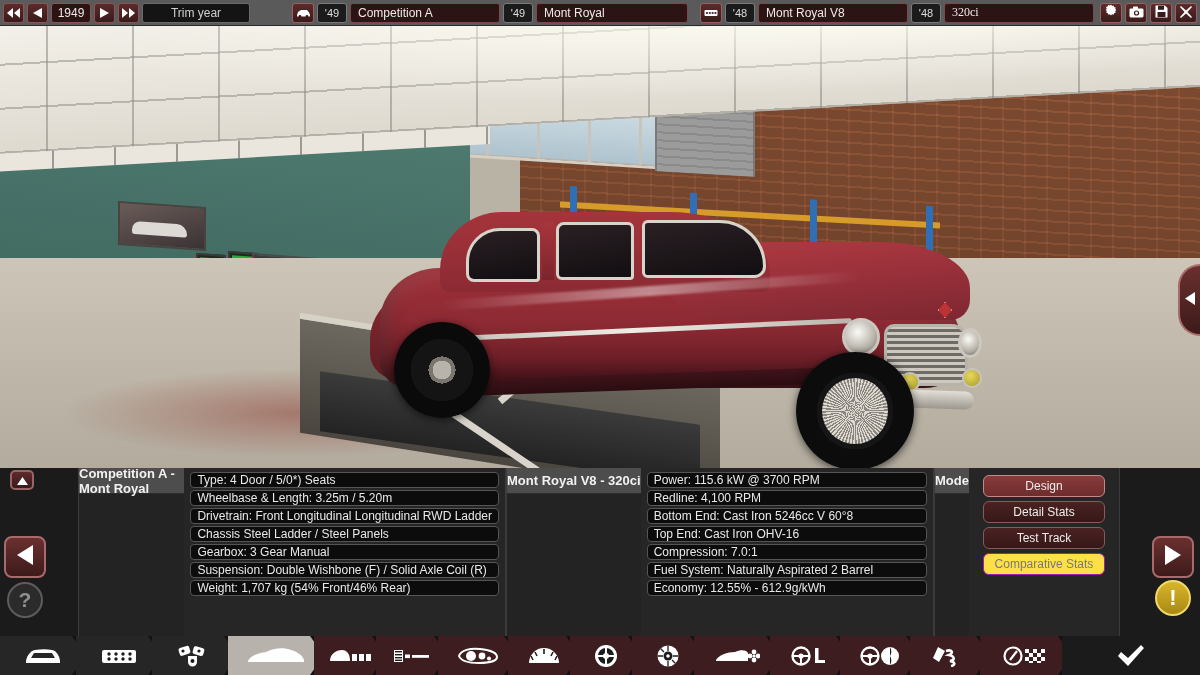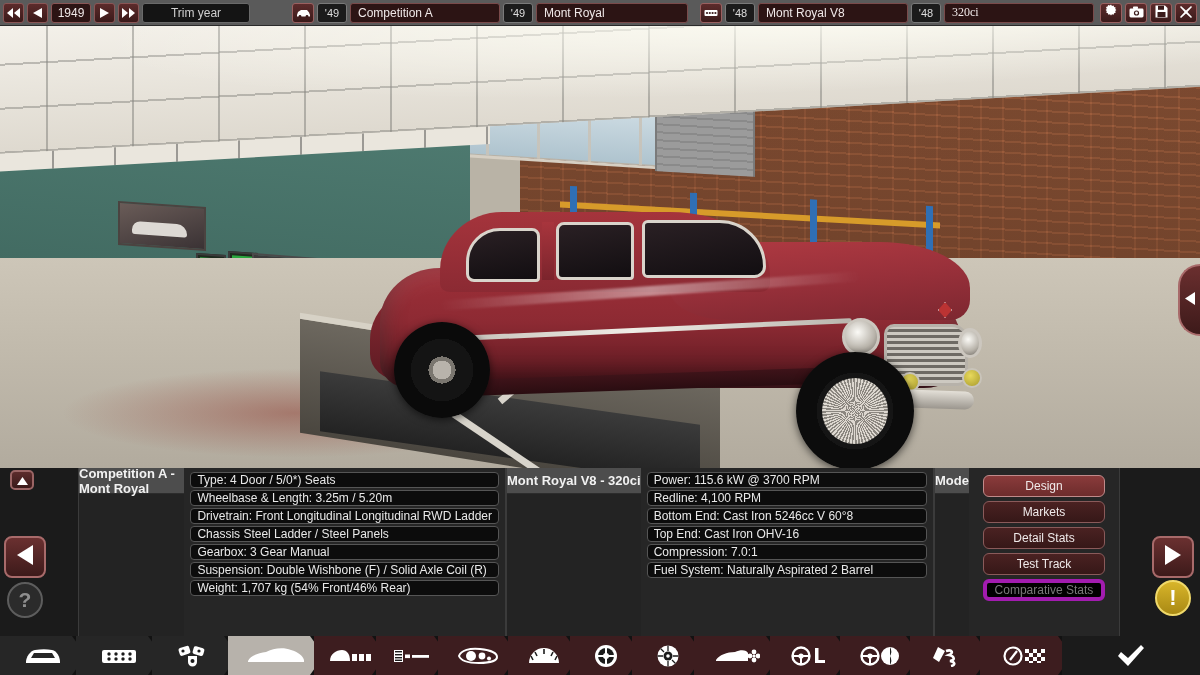--- a/index.html
+++ b/index.html
@@ -218,21 +218,21 @@
   .stat-row { height:16px; margin-bottom:2px; background:#0c0c0c;
     border:1px solid #555; border-radius:4px; color:#e9e9e9; font-size:12px;
     display:flex; align-items:center; padding:0 6px; white-space:nowrap;
     overflow:hidden; }
   .mode-body { flex:1; background:#262626; padding:7px 14px 0 14px;
     display:flex; flex-direction:column; gap:4px; }
   .mode-btn { height:22px; border-radius:6px; font-size:12px; color:#f0eaea;
     display:flex; align-items:center; justify-content:center; cursor:pointer;
     background:linear-gradient(#4a2222,#361818); border:1px solid #8a5a5a; }
   .mode-btn.active { background:linear-gradient(#8a3b3b,#6d2c2c); border-color:#c08a8a; }
-  .mode-btn.disabled { background:#000000; border:4px solid #a21caf; color:#7a7a7a;
+  .mode-btn.disabled { background:#fde047; border:1px solid #a21caf; color:#7a7a7a;
     cursor:default; }
 
   
   #tabbar { position:absolute; left:0; bottom:0; width:1200px; height:39px;
     background:#121212; display:flex; align-items:stretch; }
   .chev { position:relative; display:flex; align-items:center; justify-content:center;
     color:#fff; cursor:pointer; margin-right:-10px;
     clip-path:polygon(0 0, calc(100% - 14px) 0, 100% 50%, calc(100% - 14px) 100%, 0 100%); }
   .chev.first { clip-path:polygon(0 0, calc(100% - 14px) 0, 100% 50%, calc(100% - 14px) 100%, 0 100%); }
   .chev.dark { background:#262626; }
@@ -451,28 +451,28 @@
 
       <div class="panel stats-b">
         <div class="panel-head">Mont Royal V8 - 320ci</div>
         <div class="panel-body">
           <div class="stat-row">Power: 115.6 kW @ 3700 RPM</div>
           <div class="stat-row">Redline:  4,100 RPM</div>
           <div class="stat-row">Bottom End: Cast Iron 5246cc V 60°8</div>
           <div class="stat-row">Top End: Cast Iron OHV-16</div>
           <div class="stat-row">Compression: 7.0:1</div>
           <div class="stat-row">Fuel System: Naturally Aspirated 2 Barrel</div>
+          <div class="stat-row">Economy: 12.55% - 612.9g/kWh</div>
         </div>
       </div>
 
       <div class="panel mode">
         <div class="panel-head">Mode</div>
         <div class="mode-body">
           <div class="mode-btn active">Design</div>
-          <div class="mode-btn">Markets</div>
           <div class="mode-btn">Detail Stats</div>
           <div class="mode-btn">Test Track</div>
           <div class="mode-btn disabled">Comparative Stats</div>
         </div>
       </div>
 
       <div class="side-col right">
         <div class="nav-arrow nav-right">
           <span><svg width="16" height="20" viewBox="0 0 16 20">
                 <polygon points="0,0 0,20 16,10" fill="#fff"></polygon>

